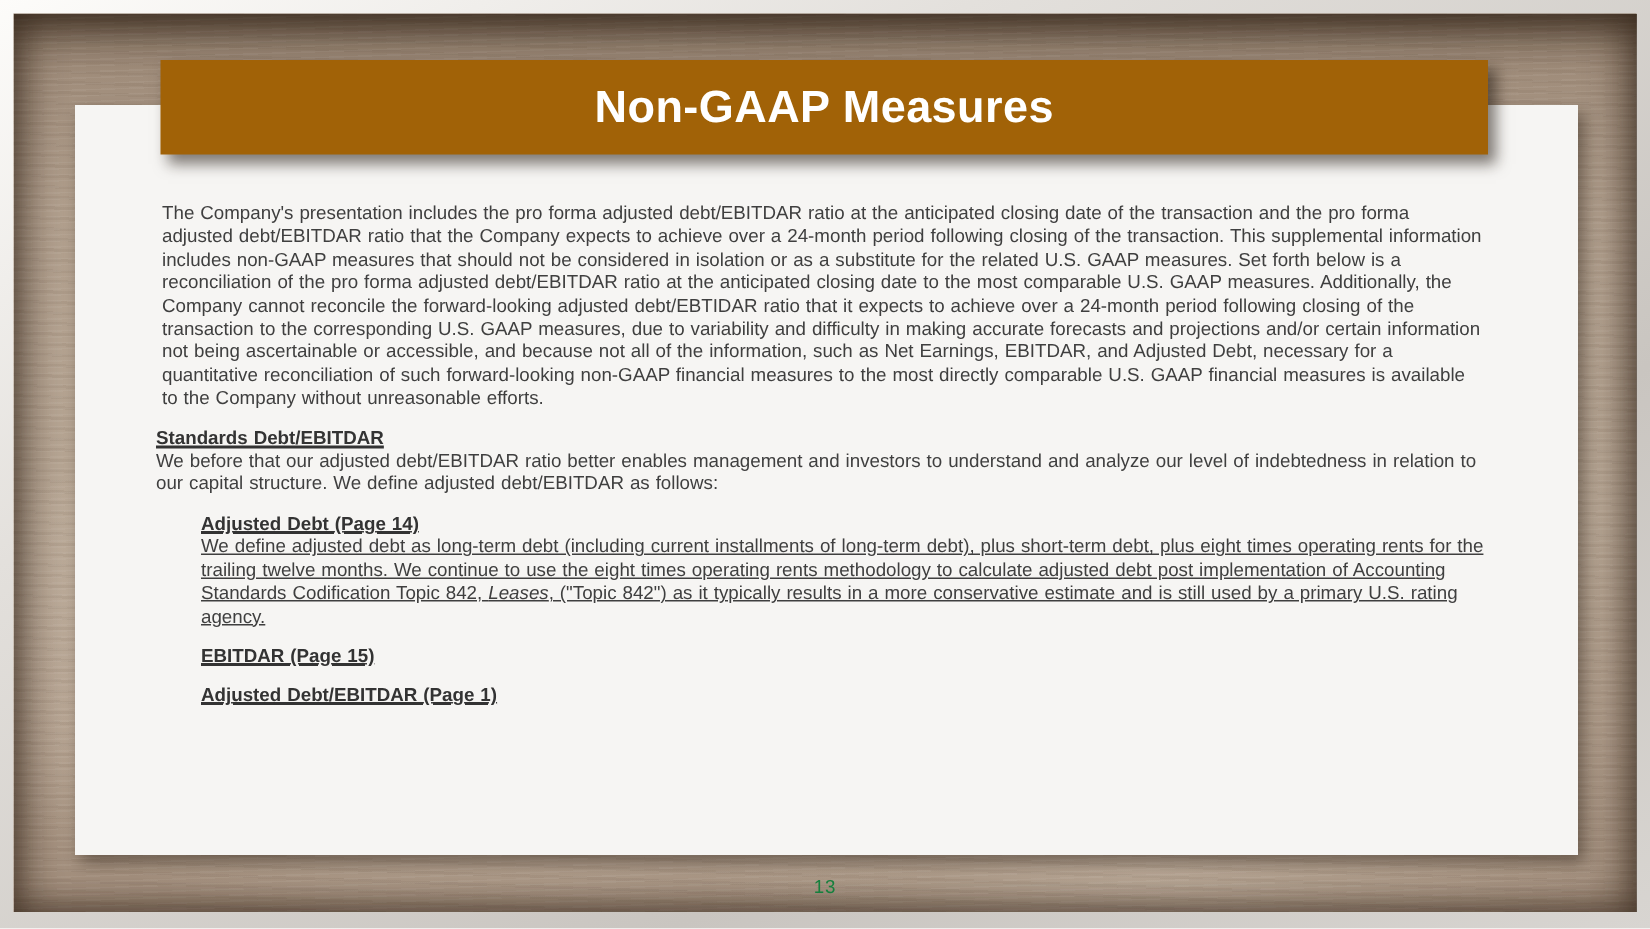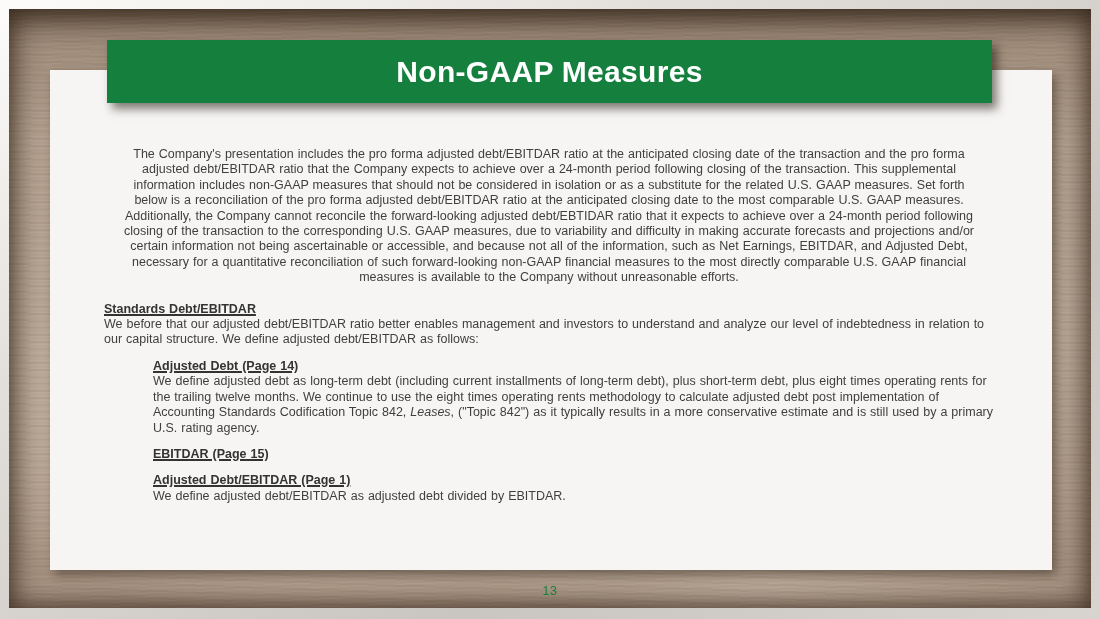--- a/index.html
+++ b/index.html
@@ -53,23 +53,23 @@
   
   .content {
     position: absolute; left: 104px; top: 131px;
     width: 890px;
     font-size: 12.5px;
     line-height: 15.4px;
     color: #3f3f3f;
     word-spacing: 0.04em;
     z-index: 2;
   }
-  .intro { margin: 16px; text-align: center; }
+  .intro { margin: 4px; }
   .section { margin-top: 11px; }
-  .section.indented { margin-left: 49px; }
+  .section.indented { margin-left: 30px; text-decoration: underline; }
   .section-heading {
     font-weight: bold;
     color: #333333;
     text-decoration: underline;
     text-decoration-thickness: 1.5px;
   }
   .section-body { margin: 0; }
   .italic { font-style: italic; }
   
   .page-number {
@@ -83,21 +83,21 @@
   }
 </style>
 </head>
 <body>
 
 <div class="frame"></div>
 <div class="wood"></div>
 
 <div class="panel"></div>
 
-<div class="banner" style="background:#15803d;text-align:center;">
+<div class="banner" style="background:#a16207;text-align:center;">
   <div class="banner-title">Non-GAAP Measures</div>
 </div>
 
 <div class="content">
 
   <p class="intro">The Company's presentation includes the pro forma adjusted debt/EBITDAR ratio at the anticipated closing date of the transaction and the pro forma adjusted debt/EBITDAR ratio that the Company expects to achieve over a 24-month period following closing of the transaction. This supplemental information includes non-GAAP measures that should not be considered in isolation or as a substitute for the related U.S. GAAP measures.  Set forth below is a reconciliation of the pro forma adjusted debt/EBITDAR ratio at the anticipated closing date to the most comparable U.S. GAAP measures. Additionally, the Company cannot reconcile the forward-looking adjusted debt/EBTIDAR ratio that it expects to achieve over a 24-month period following closing of the transaction to the corresponding U.S. GAAP measures, due to variability and difficulty in making accurate forecasts and projections and/or certain information not being ascertainable or accessible, and because not all of the information, such as Net Earnings, EBITDAR, and Adjusted Debt, necessary for a quantitative reconciliation of such forward-looking non-GAAP financial measures to the most directly comparable U.S. GAAP financial measures is available to the Company without unreasonable efforts.</p>
 
   <div class="section">
     <div class="section-heading">Standards Debt/EBITDAR</div>
     <p class="section-body"><span>We before that our adjusted debt/EBITDAR ratio better enables management and investors to understand and analyze our level of indebtedness in relation to our capital structure. We define adjusted debt/EBITDAR as follows:</span><span class="italic"></span><span></span></p>
@@ -107,18 +107,17 @@
     <div class="section-heading">Adjusted Debt (Page 14)</div>
     <p class="section-body"><span>We define adjusted debt as long-term debt (including current installments of long-term debt), plus short-term debt, plus eight times operating rents for the trailing twelve months. We continue to use the eight times operating rents methodology to calculate adjusted debt post implementation of Accounting Standards Codification Topic 842, </span><span class="italic">Leases</span><span>, ("Topic 842") as it typically results in a more conservative estimate and is still used by a primary U.S. rating agency.</span></p>
   </div>
 
   <div class="section indented">
     <div class="section-heading">EBITDAR (Page 15)</div>
   </div>
 
   <div class="section indented">
     <div class="section-heading">Adjusted Debt/EBITDAR (Page 1)</div>
-    <p class="section-body"><span>We define adjusted debt/EBITDAR as adjusted debt divided by EBITDAR.</span><span class="italic"></span><span></span></p>
   </div>
 
 </div>
 
 <div class="page-number">13</div>
 
 </body></html>

